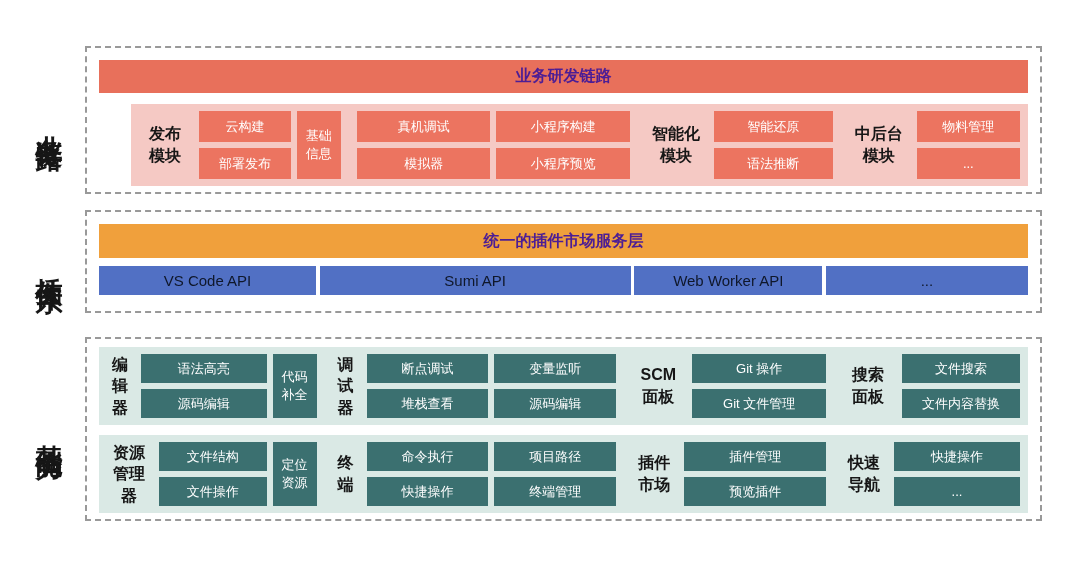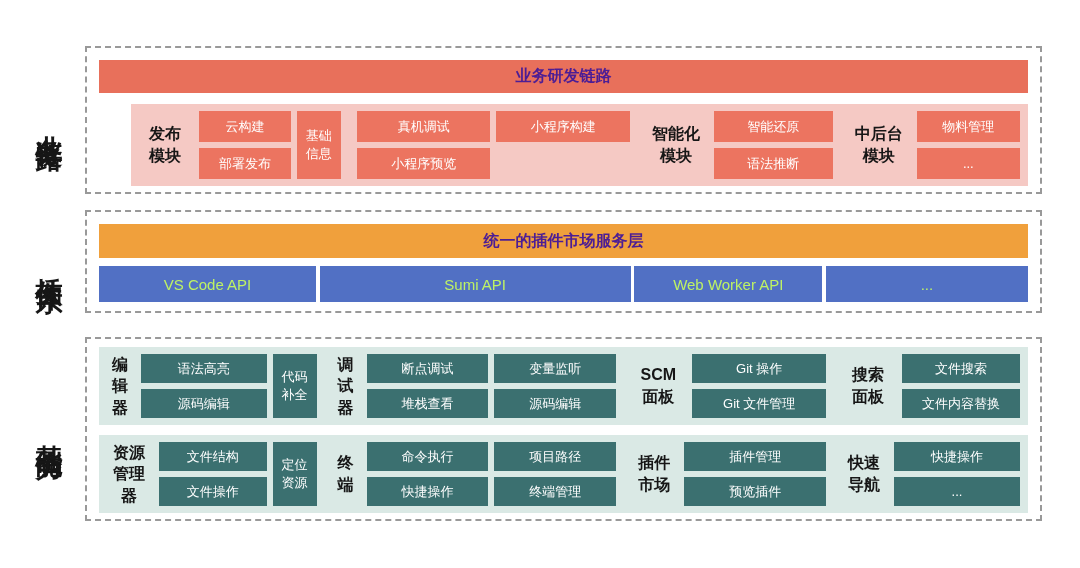--- a/index.html
+++ b/index.html
@@ -74,21 +74,21 @@
     flex: none; width: 44px; margin-left: 6px;
     display: flex; align-items: center; justify-content: center;
     color: #fff; font-size: 13px; text-align: center;
     line-height: 1.4; white-space: pre-line;
   }
   .sideblk.red  { background: #EC7460; }
   .sideblk.teal { background: #3B7070; }
 
   
   .api {
-    height: 36px; background: #5170C4; color: #bef264;
+    height: 29px; background: #5170C4; color: #0f172a;
     display: flex; align-items: center; justify-content: center; font-size: 15px;
   }
   .a1 { width: 217px; } .a2 { width: 311px; } .a3 { width: 188px; } .a4 { width: 202px; }
 </style>
 </head>
 <body>
 
 <div class="canvas">
 
   <div class="side-label s1">业务链路</div>
@@ -107,20 +107,21 @@
           <div class="blk red">部署发布</div>
         </div>
         <div class="sideblk red">基础
 信息</div>
       </div>
 
       <div class="group pink g2">
         <div class="gblocks cols2">
           <div class="blk red">真机调试</div>
           <div class="blk red">小程序构建</div>
+          <div class="blk red">模拟器</div>
           <div class="blk red">小程序预览</div>
         </div>
       </div>
 
       <div class="group pink g3">
         <div class="glabel lw60">智能化
 模块</div>
         <div class="gblocks">
           <div class="blk red">智能还原</div>
           <div class="blk red">语法推断</div>

